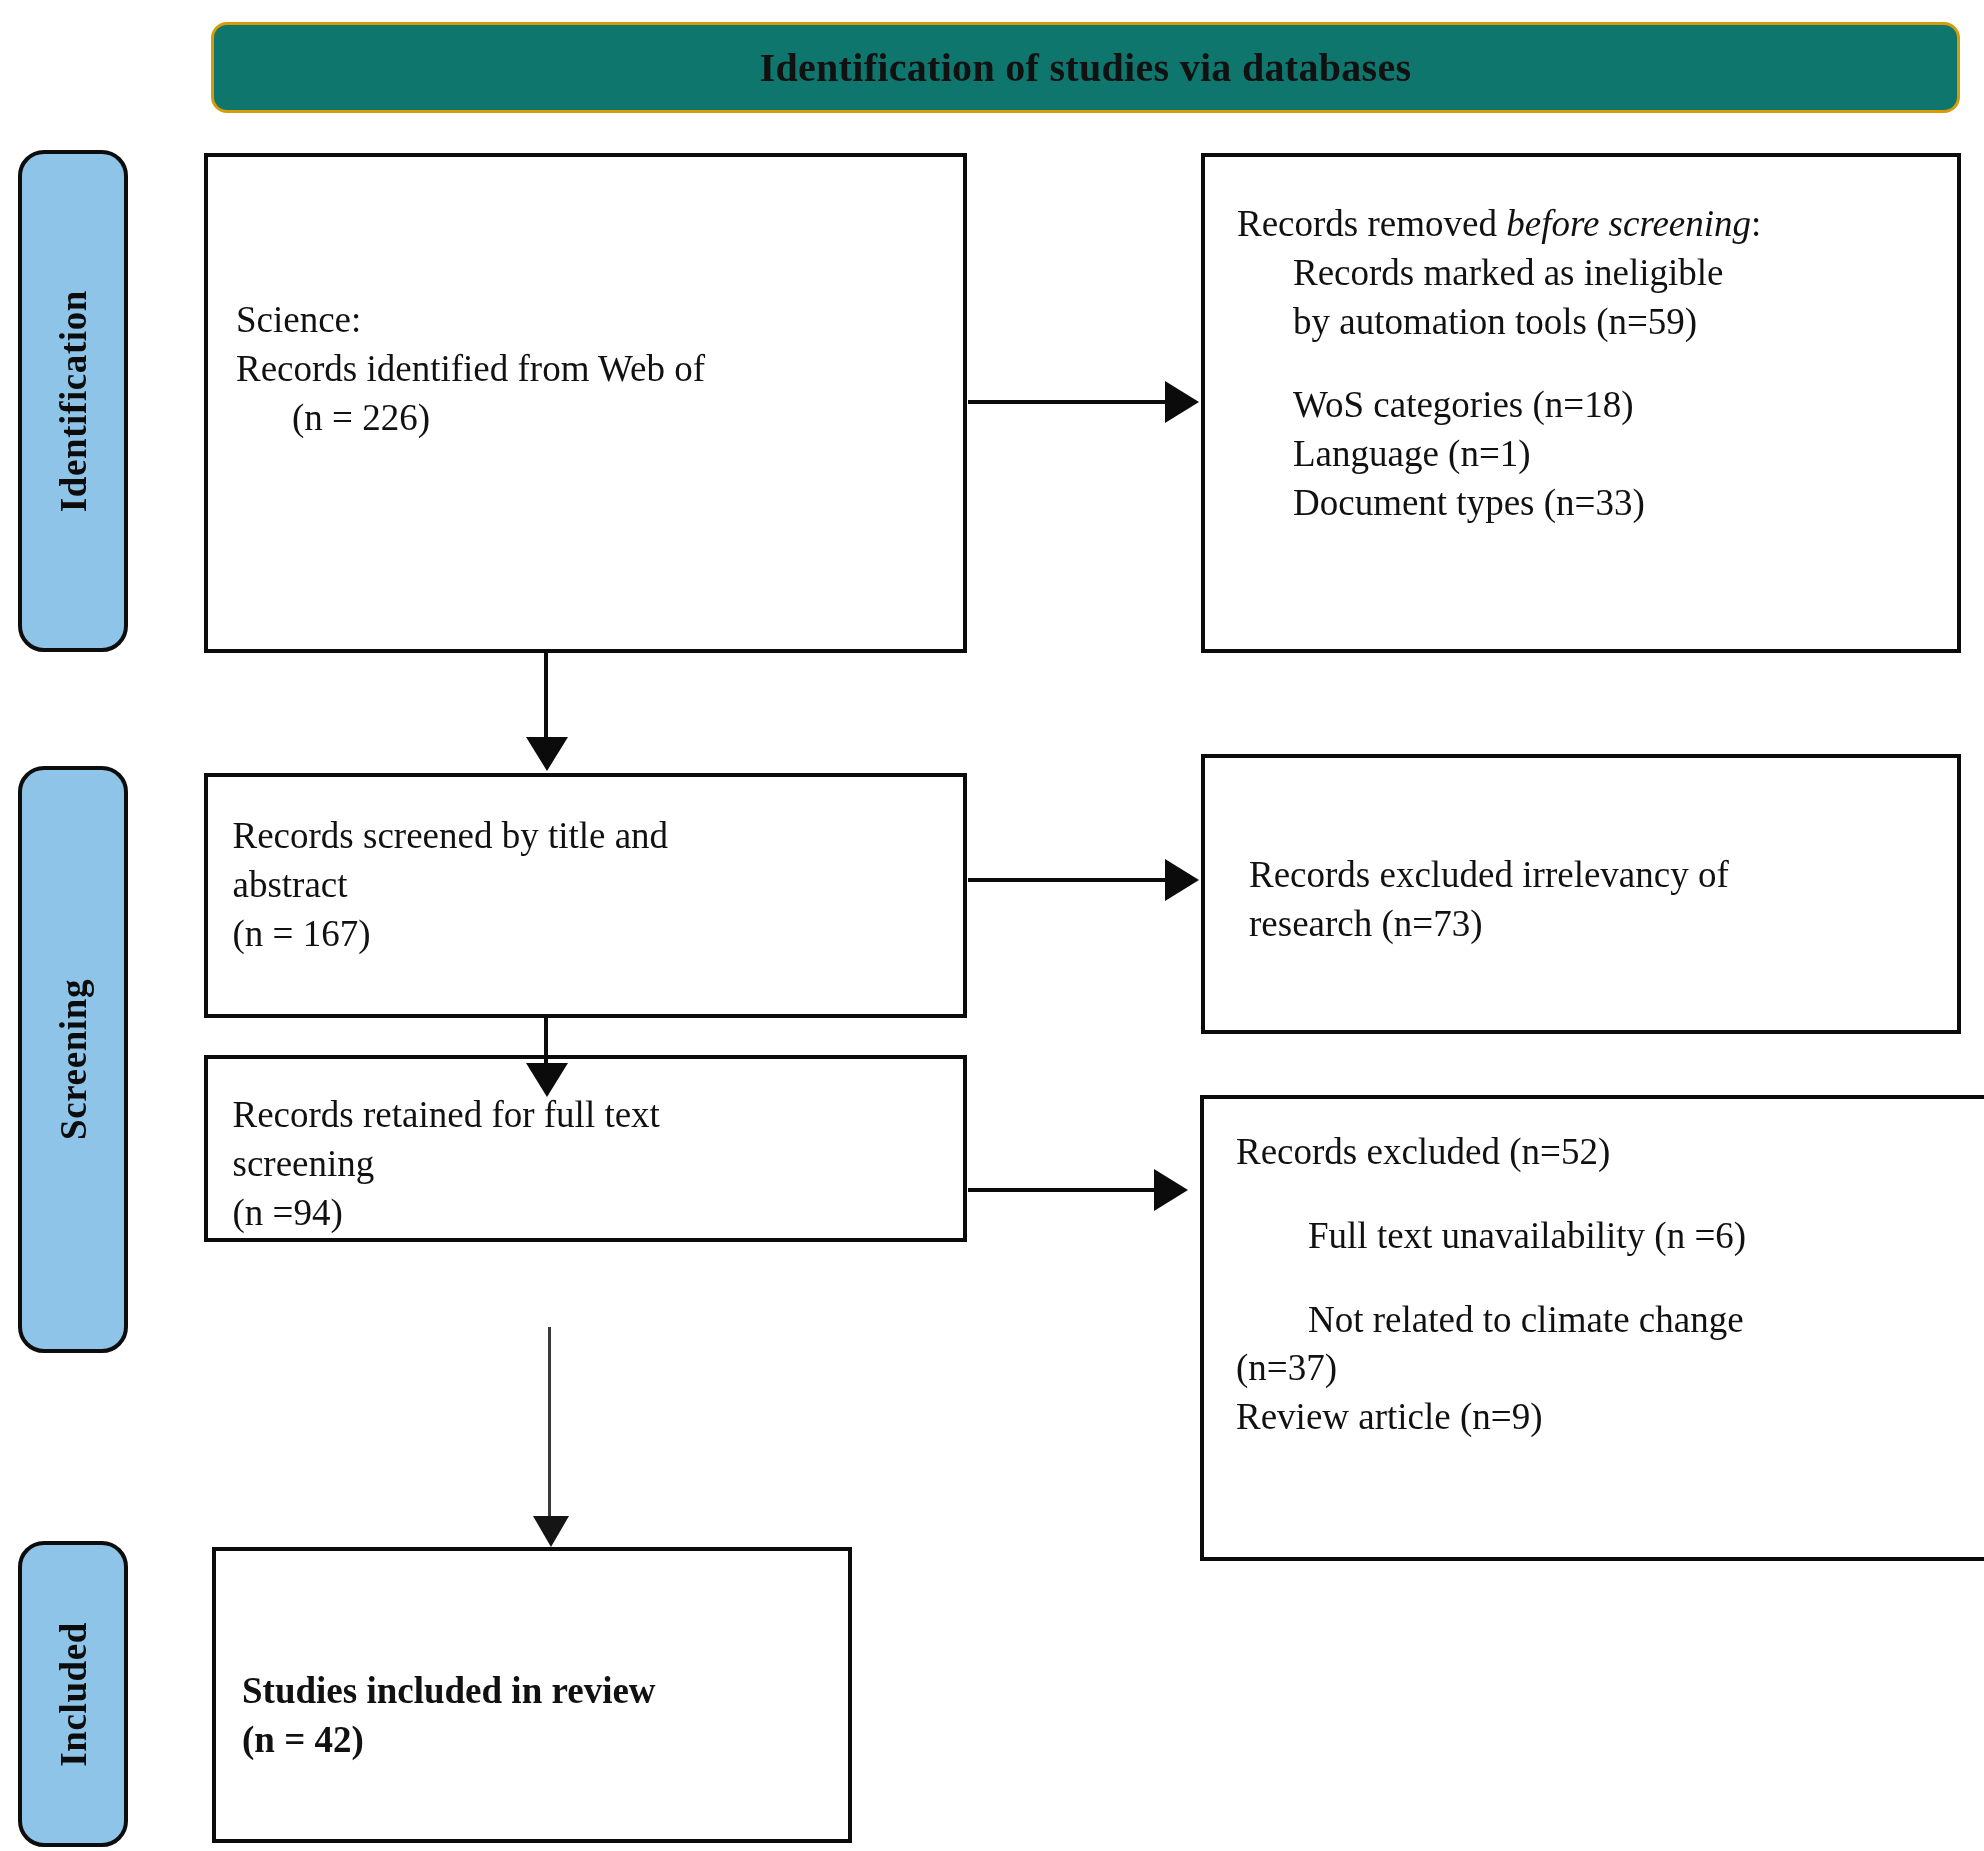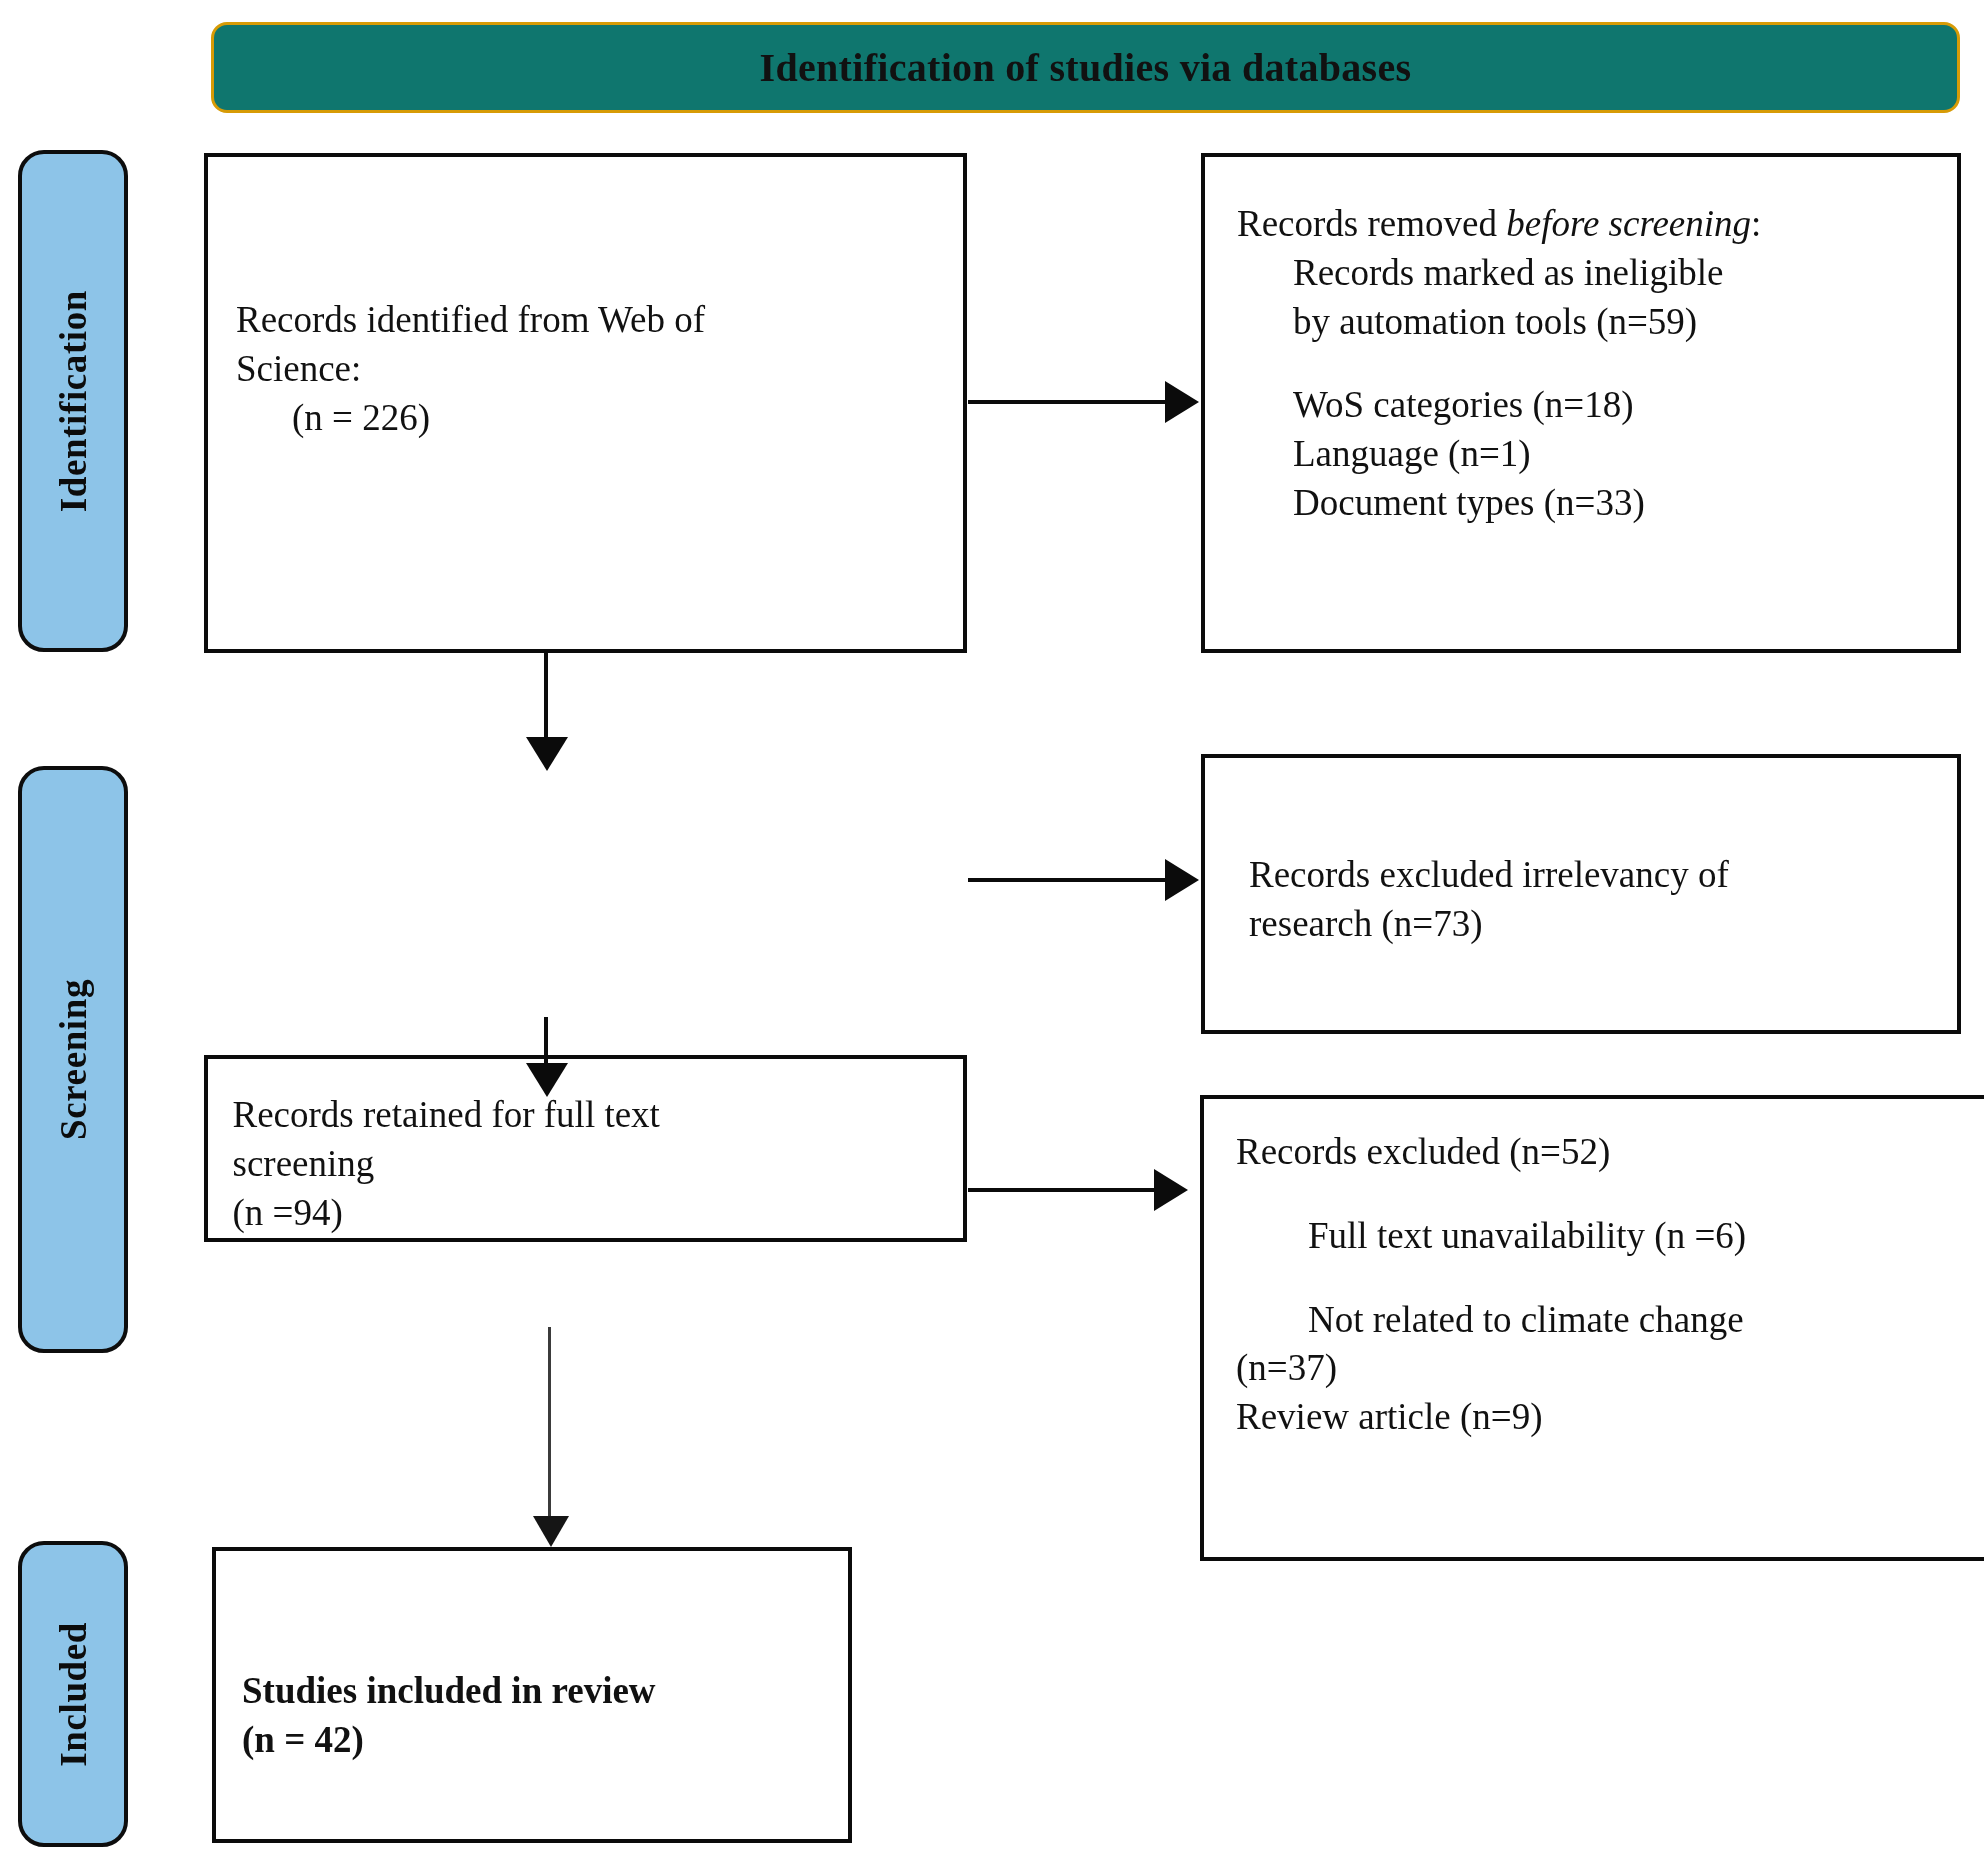--- a/index.html
+++ b/index.html
@@ -180,37 +180,44 @@
   </div>
   <div class="stage-label" id="label-screening">
     <span>Screening</span>
   </div>
   <div class="stage-label" id="label-included">
     <span>Included</span>
   </div>
 
   <div class="flow-box" id="box-identified">
     <div class="box-text">
+      <p>Science:</p>
       <p>Records identified from Web of</p>
-      <p>Science:</p>
       <p class="indent">(n = 226)</p>
     </div>
   </div>
 
   <div class="flow-box" id="box-removed">
     <div class="box-text">
       <p><span>Records removed </span><em>before screening</em><span>:</span></p>
       <p class="indent">Records marked as ineligible</p>
       <p class="indent">by automation tools (n=59)</p>
       <p class="indent gap">WoS categories (n=18)</p>
       <p class="indent">Language (n=1)</p>
       <p class="indent">Document types (n=33)</p>
     </div>
   </div>
 
+  <div class="flow-box" id="box-screened">
+    <div class="box-text">
+      <p>Records screened by title and</p>
+      <p>abstract</p>
+      <p>(n = 167)</p>
+    </div>
+  </div>
 
   <div class="flow-box" id="box-excluded-ir">
     <div class="box-text">
       <p>Records excluded irrelevancy of</p>
       <p>research (n=73)</p>
     </div>
   </div>
 
   <div class="flow-box" id="box-retained">
     <div class="box-text">

